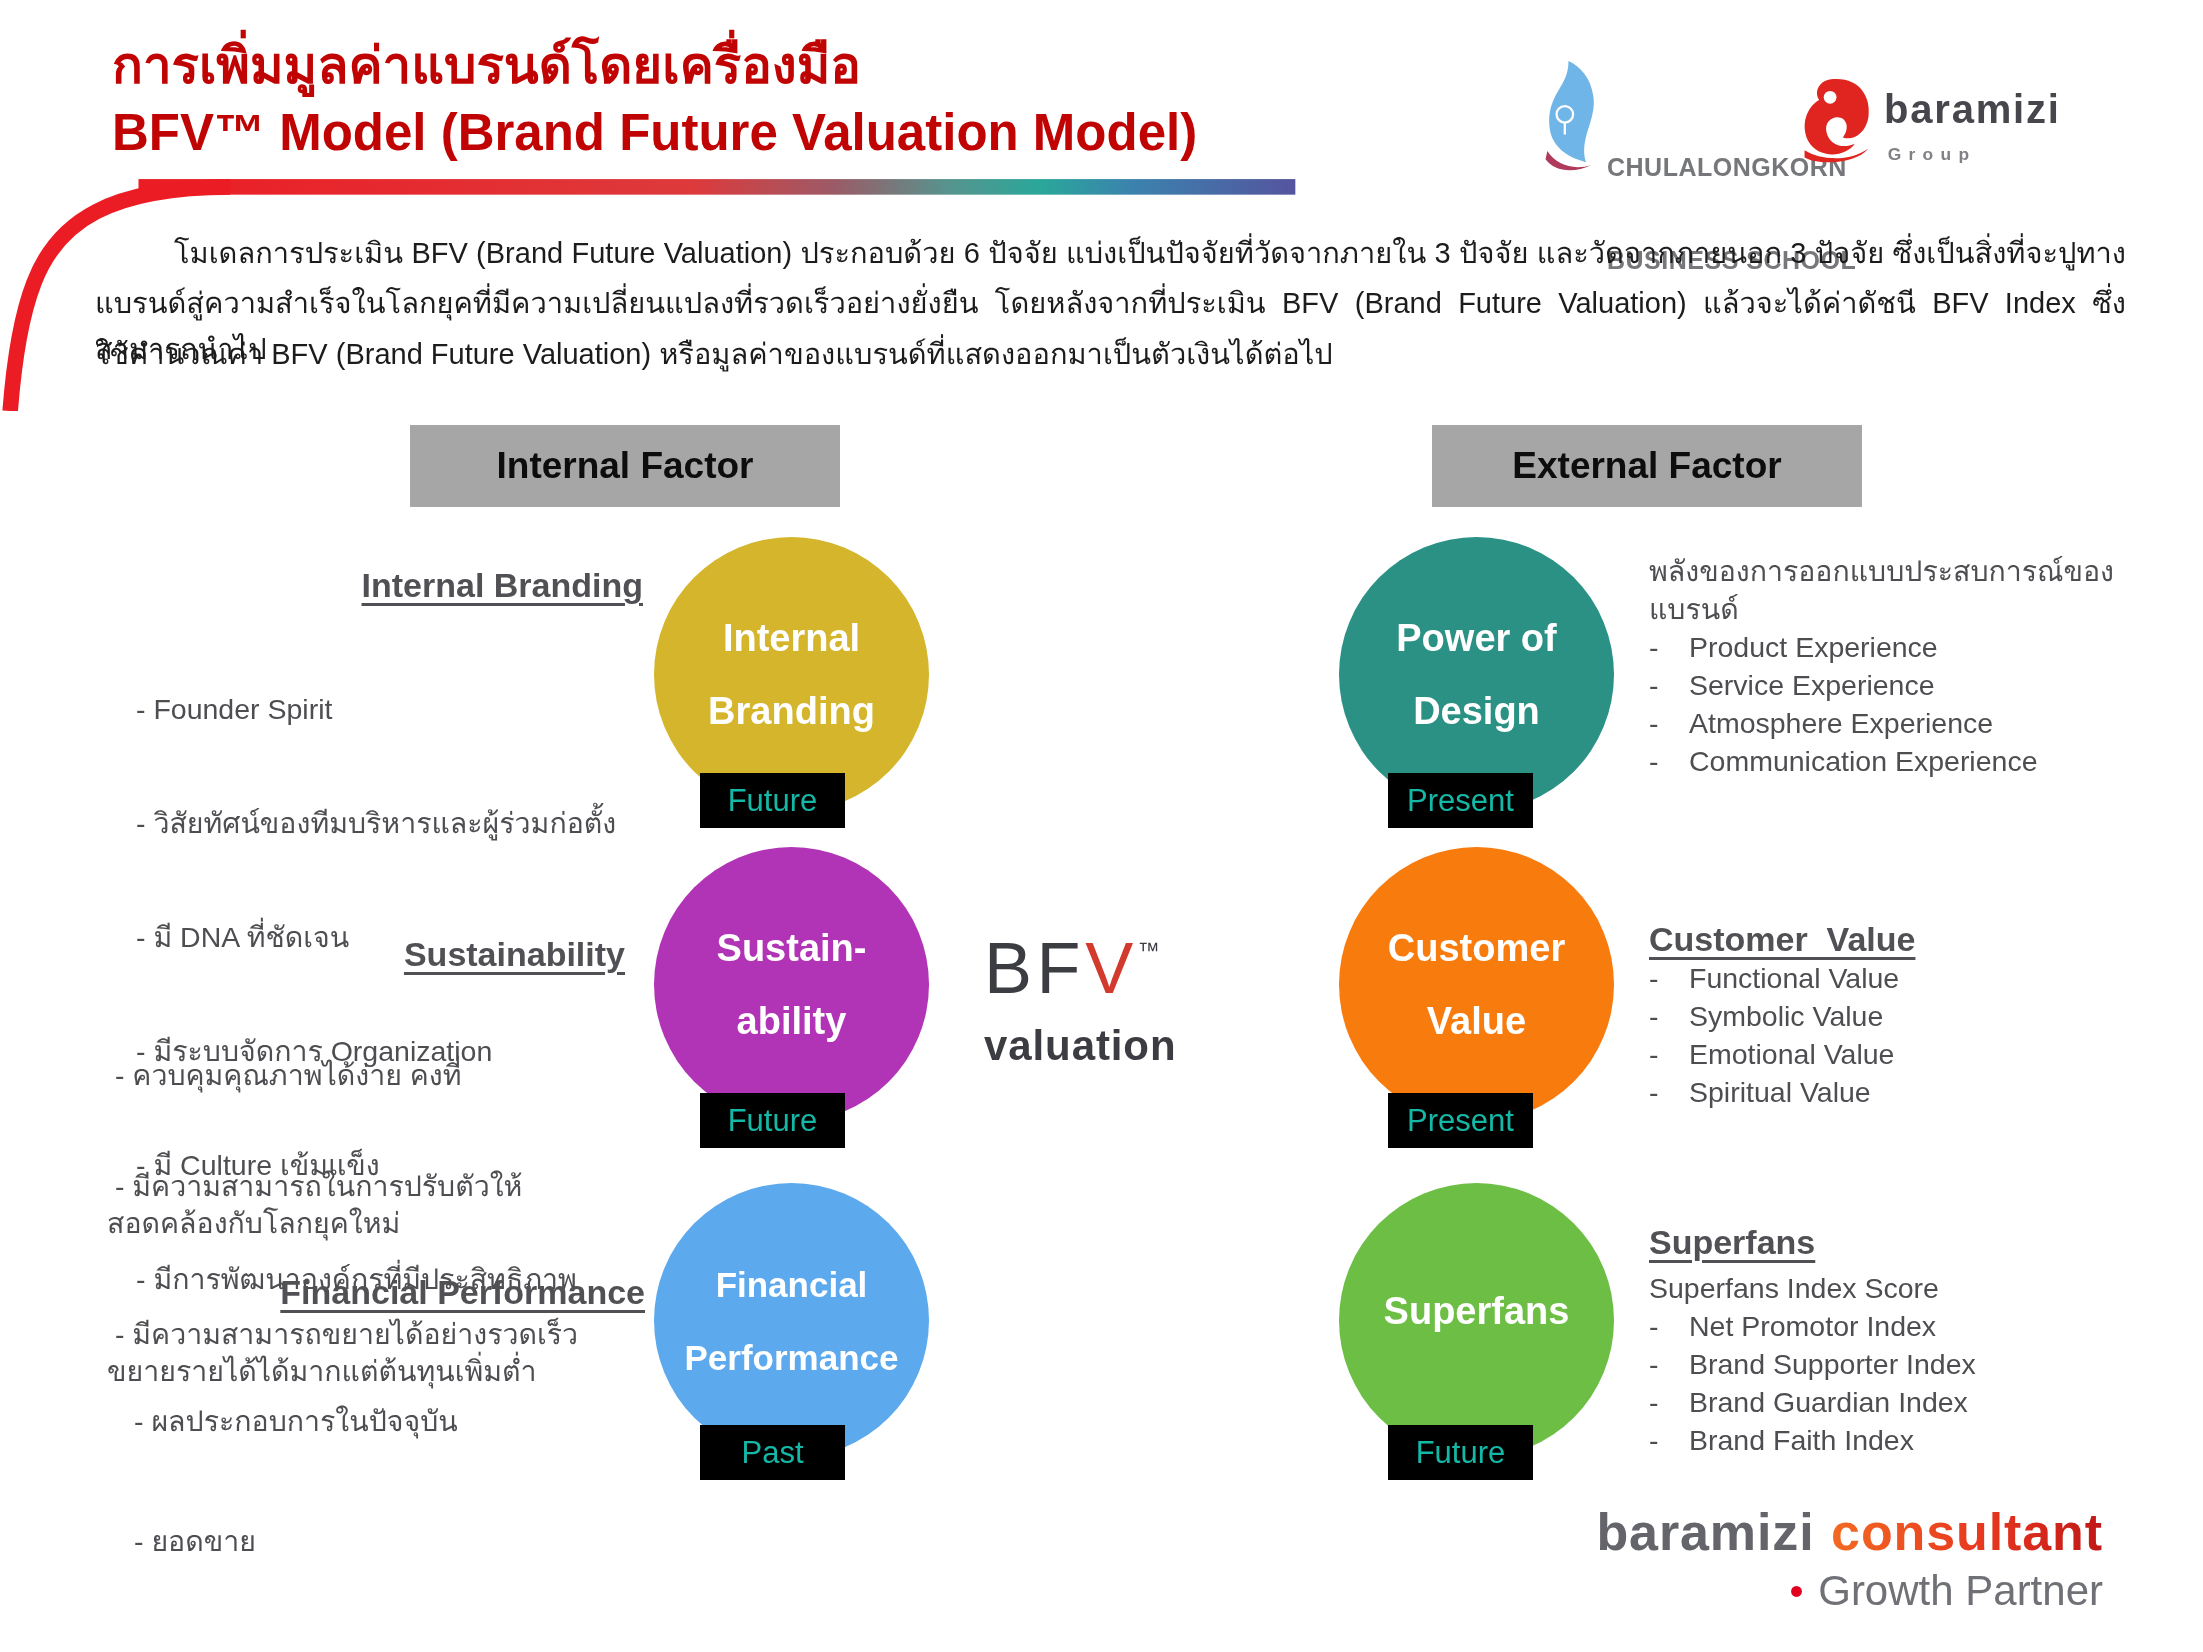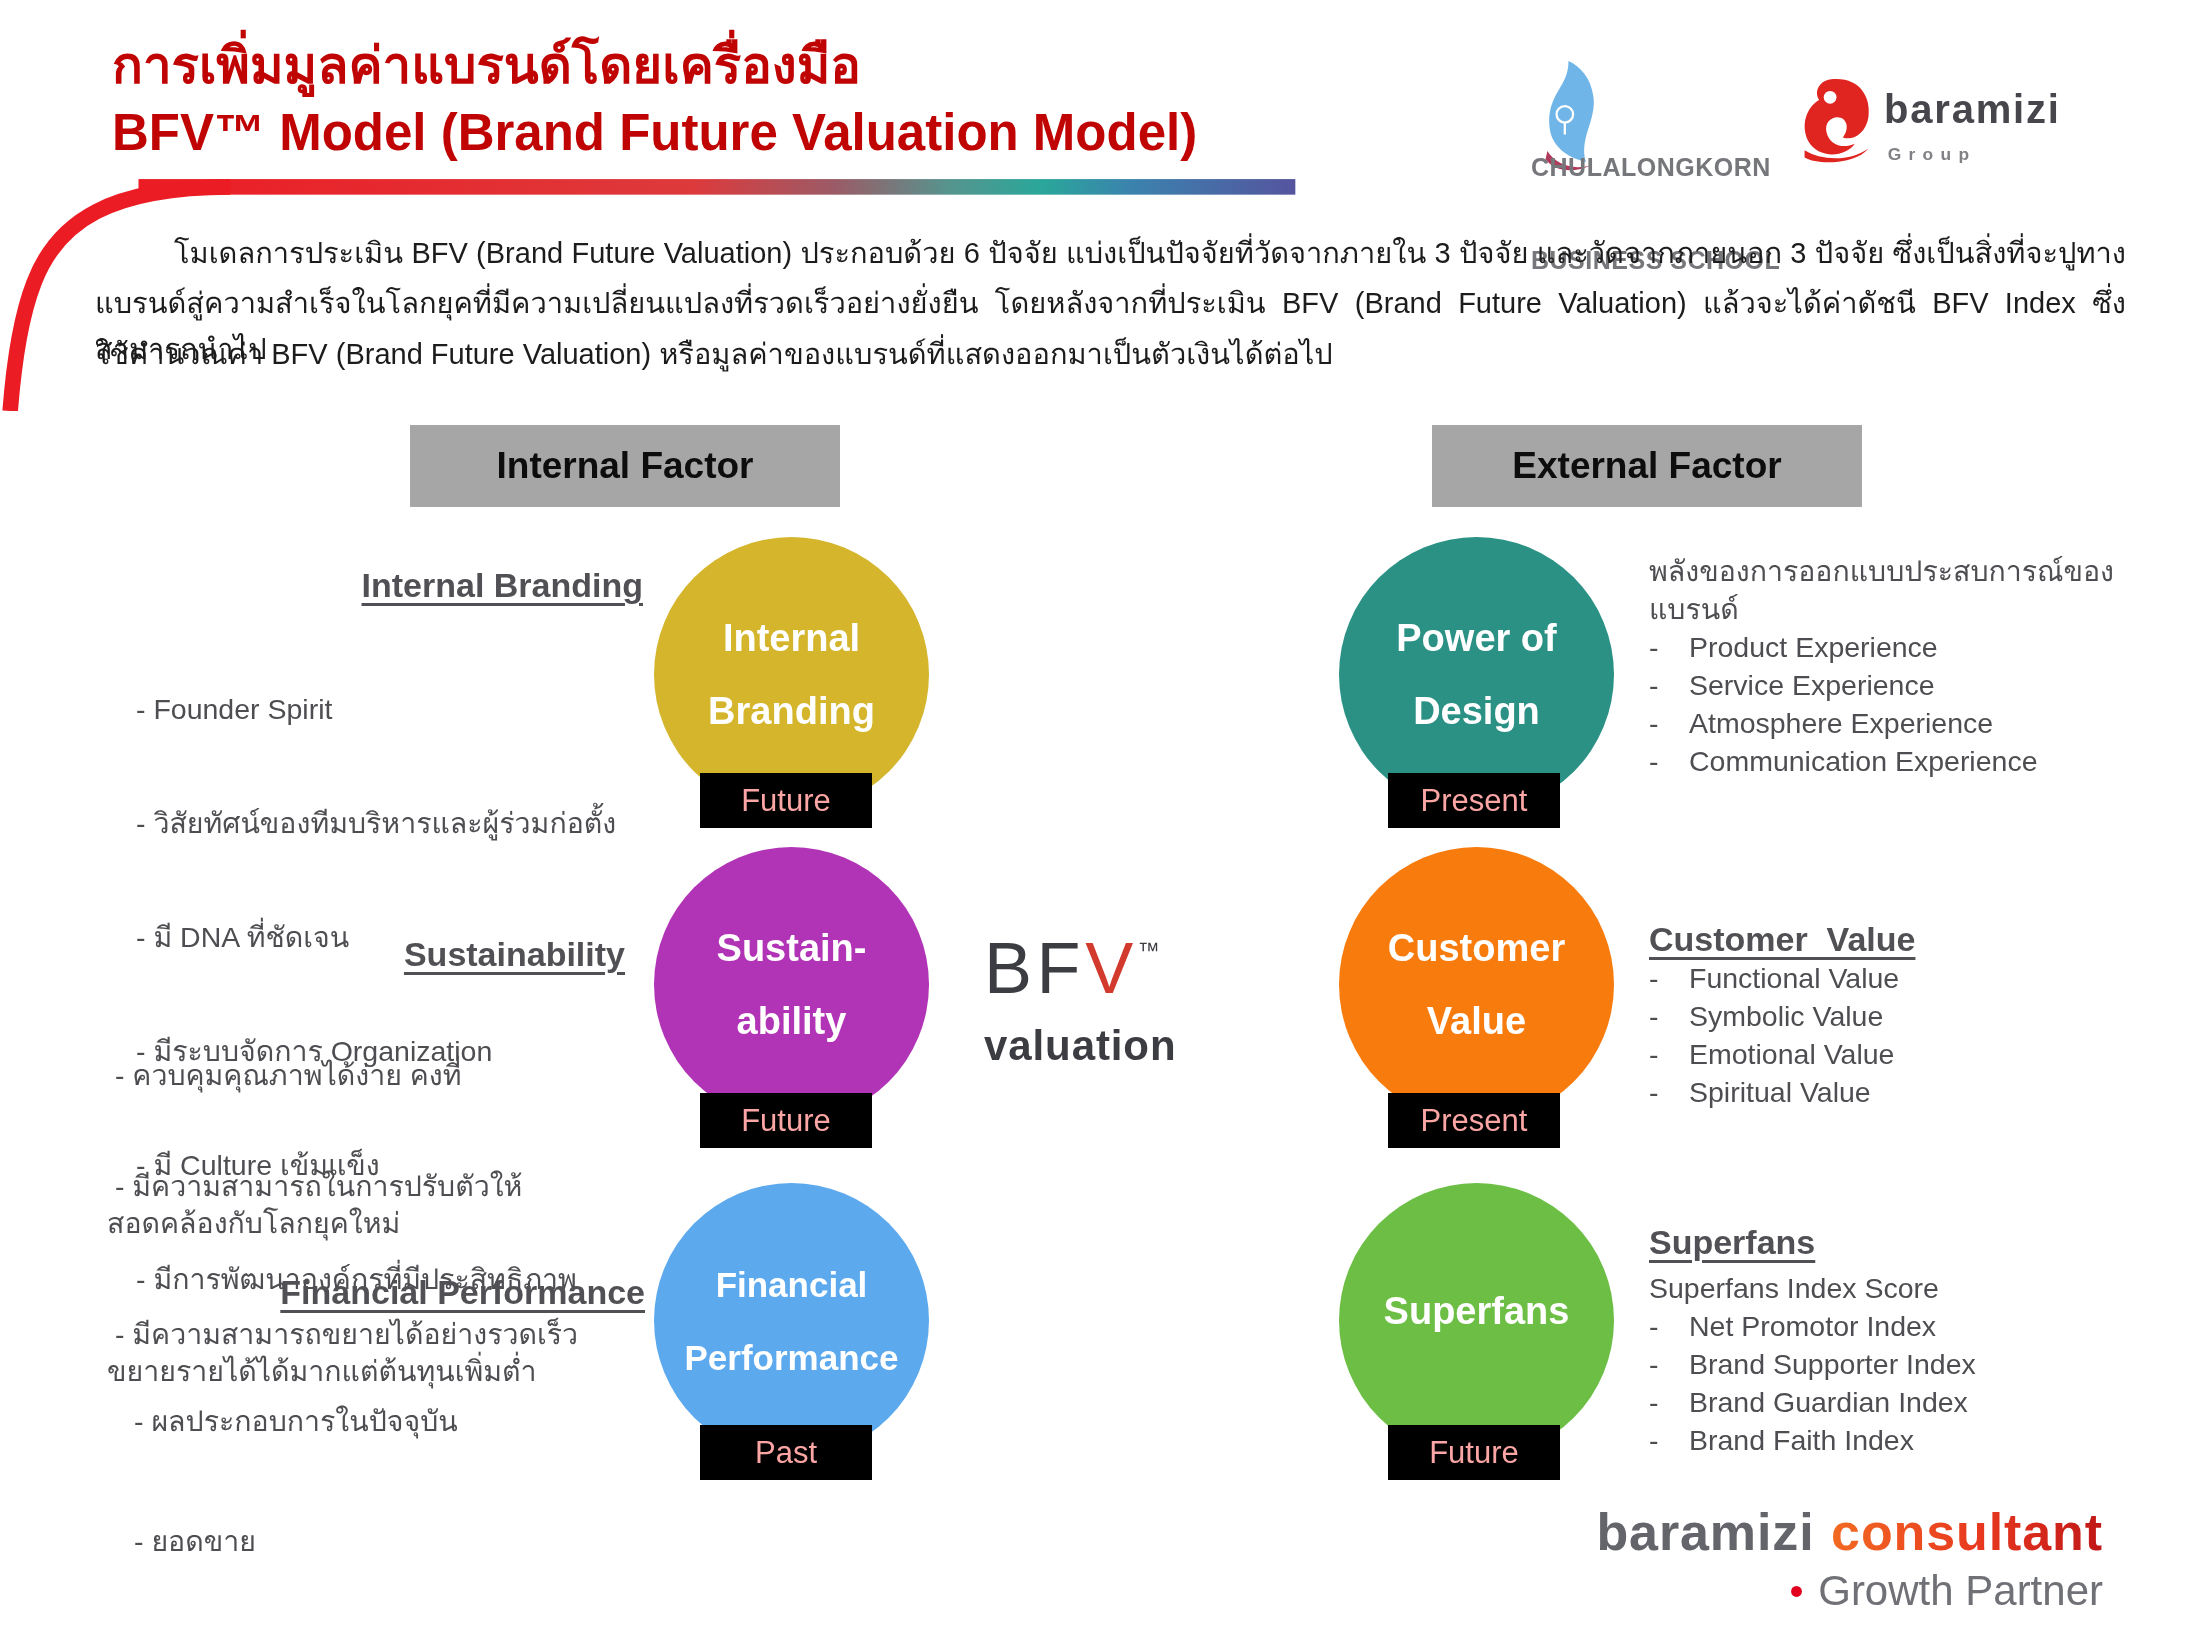--- a/index.html
+++ b/index.html
@@ -23,21 +23,21 @@
   .circle .cl{color:#ffffff;font-weight:bold;font-size:38px;line-height:55px;}
   .circle.small-label .cl{font-size:35px;}
   .cir-ib{background:#D4B52C;}
   .cir-sus{background:#B234B6;}
   .cir-fp{background:#5CA9EE;}
   .cir-pod{background:#2A9184;}
   .cir-cv{background:#F87B0E;}
   .cir-sf{background:#6CBE45;}
 
   
-  .tag{position:absolute;width:172px;height:55px;background:#000000;color:#fca5a5;display:flex;align-items:center;justify-content:center;font-size:31px;}
+  .tag{position:absolute;width:145px;height:55px;background:#000000;color:#14b8a6;display:flex;align-items:center;justify-content:center;font-size:31px;}
 
   
   .side-title{font-size:34px;font-weight:bold;color:#515155;text-decoration:underline;text-decoration-thickness:2.8px;text-underline-offset:6.4px;white-space:pre-wrap;}
   .t-right{text-align:right;}
   .bullets{margin-top:9.2px;font-size:28.5px;color:#4e4e52;line-height:38px;white-space:pre-wrap;}
   .bullets.lh40{line-height:37px;}
   .bullets.lh44{line-height:40px;}
   .rblock{position:absolute;left:1649px;width:533px;}
   .rsub{margin-top:7.3px;font-size:28.5px;color:#4e4e52;line-height:38px;white-space:pre-wrap;}
   .rrow{display:flex;margin-top:0;font-size:28.5px;color:#4e4e52;line-height:38px;}
@@ -45,21 +45,21 @@
 
   
   .bfv{position:absolute;left:984px;top:887px;width:386px;}
   .bfv-top{font-size:72px;font-weight:normal;letter-spacing:4.6px;color:#3C3C43;line-height:74px;margin-top:44px;}
   .bfv-v{color:#D23A2E;}
   .bfv-tm{font-size:22px;letter-spacing:0;position:relative;top:-35px;color:#3C3C43;}
   .bfv-sub{font-size:42px;font-weight:bold;color:#3C3C43;letter-spacing:0.9px;line-height:45px;}
   .bfv-sub.first{margin-top:5.5px;}
 
   
-  .cbs-text{position:absolute;left:1531px;top:90px;font-size:25px;font-weight:bold;color:#76777B;line-height:31px;letter-spacing:0.5px;white-space:pre;}
+  .cbs-text{position:absolute;left:1607px;top:90px;font-size:25px;font-weight:bold;color:#76777B;line-height:31px;letter-spacing:0.5px;white-space:pre;}
   .bgroup-text{position:absolute;left:1884px;top:88px;color:#46464C;}
   .bgroup-name{font-size:40px;font-weight:bold;letter-spacing:1.8px;line-height:42px;}
   .bgroup-sub{margin-top:14px;margin-left:3.7px;font-size:17.4px;font-weight:bold;letter-spacing:7.3px;color:#808085;}
 
   
   .consult{position:absolute;left:1451px;top:1502px;width:652px;text-align:right;font-size:52px;font-weight:bold;letter-spacing:0.9px;white-space:pre;}
   .consult .brand{color:#64646B;margin-right:16.5px;}
   .consult .accent{color:#DB3E1F;background:linear-gradient(90deg,#F26A22 0%,#E8381F 55%,#C01818 100%);-webkit-background-clip:text;background-clip:text;-webkit-text-fill-color:transparent;}
   .growth{position:absolute;left:1726px;top:1567px;width:377px;text-align:right;font-size:42px;color:#707176;}
   .growth .dot{color:#E1001E;margin-right:14.7px;font-size:40px;}

